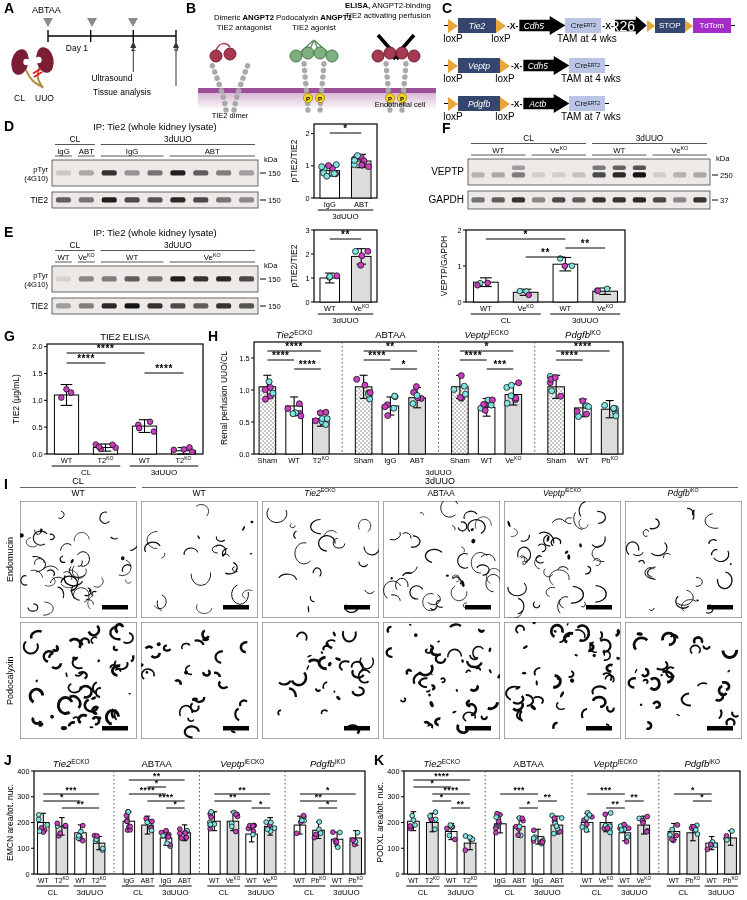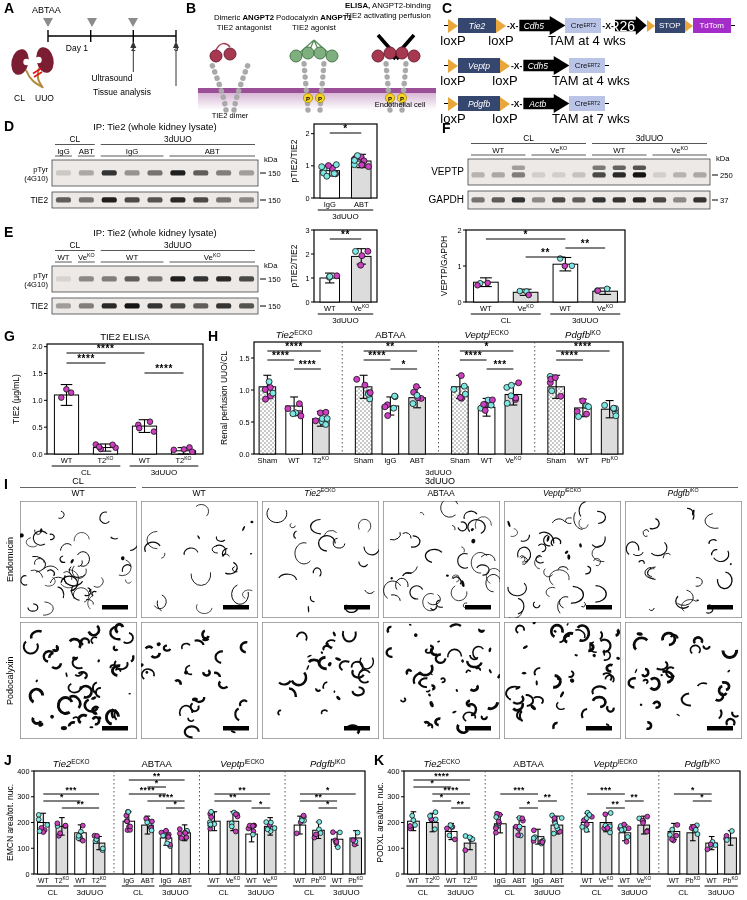--- a/index.html
+++ b/index.html
@@ -20,21 +20,21 @@
   .c-box{display:flex;align-items:center;justify-content:center;color:#fff;font-size:8.5px;height:15px;flex:none}
   .gene{background:#35476E;font-style:italic;width:38px}
   .stopb{background:#35476E;width:30px;font-size:8px}
   .tdtom{background:#A42CC8;width:38px;font-size:8px}
   .creb{background:#B9C4E6;color:#111;width:36px;font-size:8px;font-style:normal}
   .arrowbox{background:#000;color:#fff;font-style:italic;width:46px;height:19px;display:flex;align-items:center;justify-content:center;padding-right:17px;box-sizing:border-box;font-size:8.5px;flex:none;
     clip-path:polygon(0 20%,66% 20%,66% 0,100% 50%,66% 100%,66% 80%,0 80%)}
   .r26a{width:32px;font-style:normal;font-size:14px}
   .dash{width:4px;height:1.5px;background:#000;flex:none}
   .xc{font-size:8.5px;font-weight:600;margin:0 1px;flex:none}
-  .c-sub{position:absolute;top:14px;left:50%;transform:translateX(-50%);font-size:13px;white-space:nowrap}
+  .c-sub{position:absolute;top:14px;left:50%;transform:translateX(-50%);font-size:10px;white-space:nowrap}
   .c-sub.tam{top:15px;left:60%}
   
   .i-hdr{position:absolute;text-align:center;font-size:9px;border-bottom:1.5px solid #666;padding-bottom:1px}
   .i-collab{position:absolute;text-align:center;font-size:8.5px;white-space:nowrap}
   .i-rowlab{position:absolute;width:13px;writing-mode:vertical-rl;transform:rotate(180deg);text-align:center;font-size:9px}
   .i-cell{position:absolute}
 </style>
 </head>
 <body>
 

